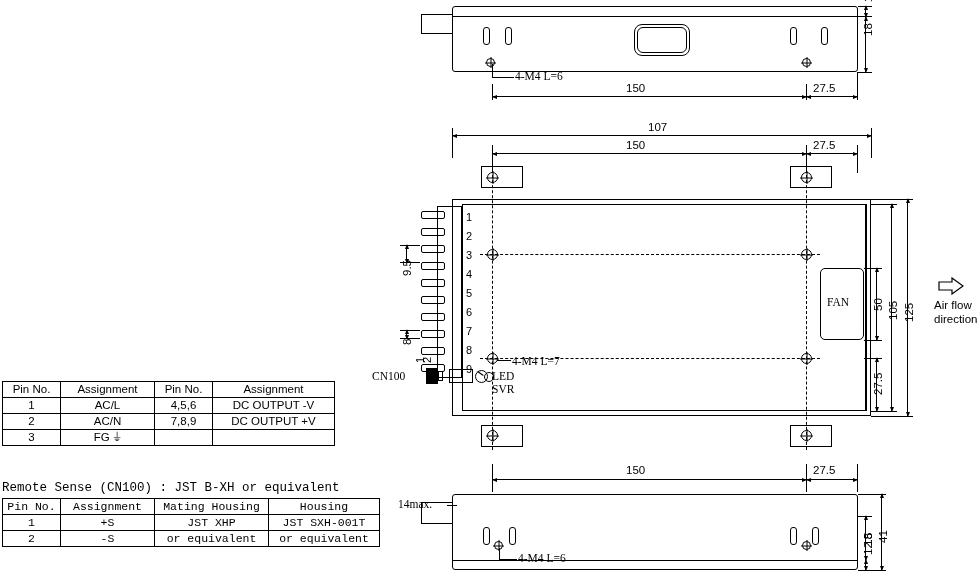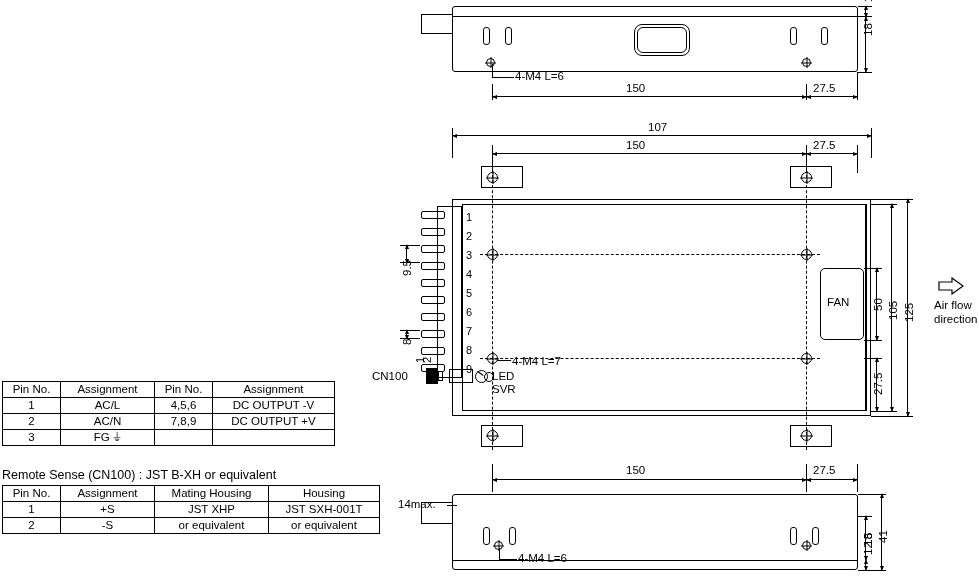--- a/index.html
+++ b/index.html
@@ -17,21 +17,21 @@
     border:1px solid #000;padding:1px 4px;text-align:center;font-weight:normal;
     line-height:13px;
   }
   
   .rect{position:absolute;border:1px solid #000;box-sizing:border-box;}
   .rect2{position:absolute;border:1.4px solid #000;box-sizing:border-box;}
   .dash-h{position:absolute;height:0;border-top:1px dashed #000;}
   .dash-v{position:absolute;width:0;border-left:1px dashed #000;}
   .dim-txt{position:absolute;font-size:11.5px;}
   .small{font-size:10.5px;}
-  .lbl{position:absolute;font-size:11.5px;white-space:nowrap;}
+  .lbl{position:absolute;font-size:11.5px;white-space:nowrap;font-family:Liberation Serif, serif;}
   .screw{position:absolute;border:1.2px solid #000;border-radius:50%;box-sizing:border-box;}
   .screw:before{content:"";position:absolute;left:50%;top:-2px;bottom:-2px;width:1px;background:#000;transform:translateX(-50%);}
   .screw:after{content:"";position:absolute;top:50%;left:-2px;right:-2px;height:1px;background:#000;transform:translateY(-50%);}
   .slot{position:absolute;border:1px solid #000;border-radius:3px;box-sizing:border-box;}
   .arrow-r:after{
     content:"";position:absolute;right:-1px;top:50%;transform:translateY(-50%);
     border-left:5px solid #000;border-top:2.5px solid transparent;border-bottom:2.5px solid transparent;
   }
   .arrow-l:before{
     content:"";position:absolute;left:-1px;top:50%;transform:translateY(-50%);
@@ -76,21 +76,21 @@
     <tr>
       <td>3</td>
       <td>FG ⏚</td>
       <td></td>
       <td></td>
     </tr>
   </tbody>
     </table>
 </div>
 
-<div class="abs" style="left:2px;top:468px;">
+<div class="abs" style="left:2px;top:481px;font-family:Liberation Mono, monospace;">
   <div class="tbl-title">Remote Sense (CN100) : JST B-XH or equivalent</div>
   <table class="spec" style="margin-top:3px;">
     <tbody>
         <tr>
       <th style="width:49px">Pin No.</th>
       <th style="width:85px">Assignment</th>
       <th style="width:105px">Mating Housing</th>
       <th style="width:102px">Housing</th>
     </tr>
     <tr>

